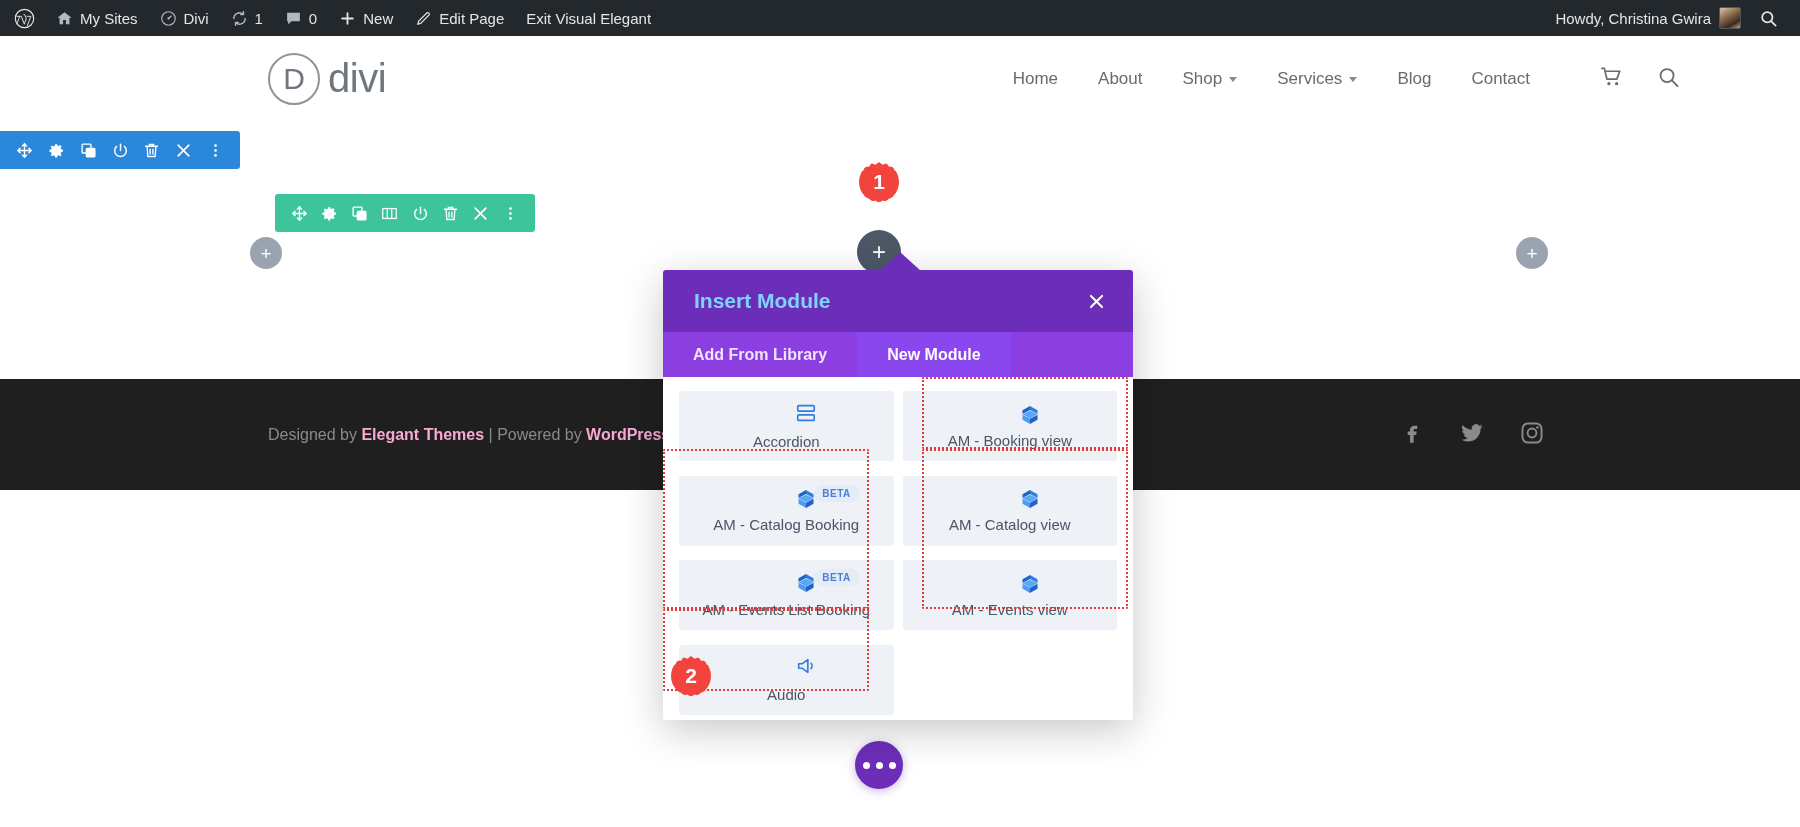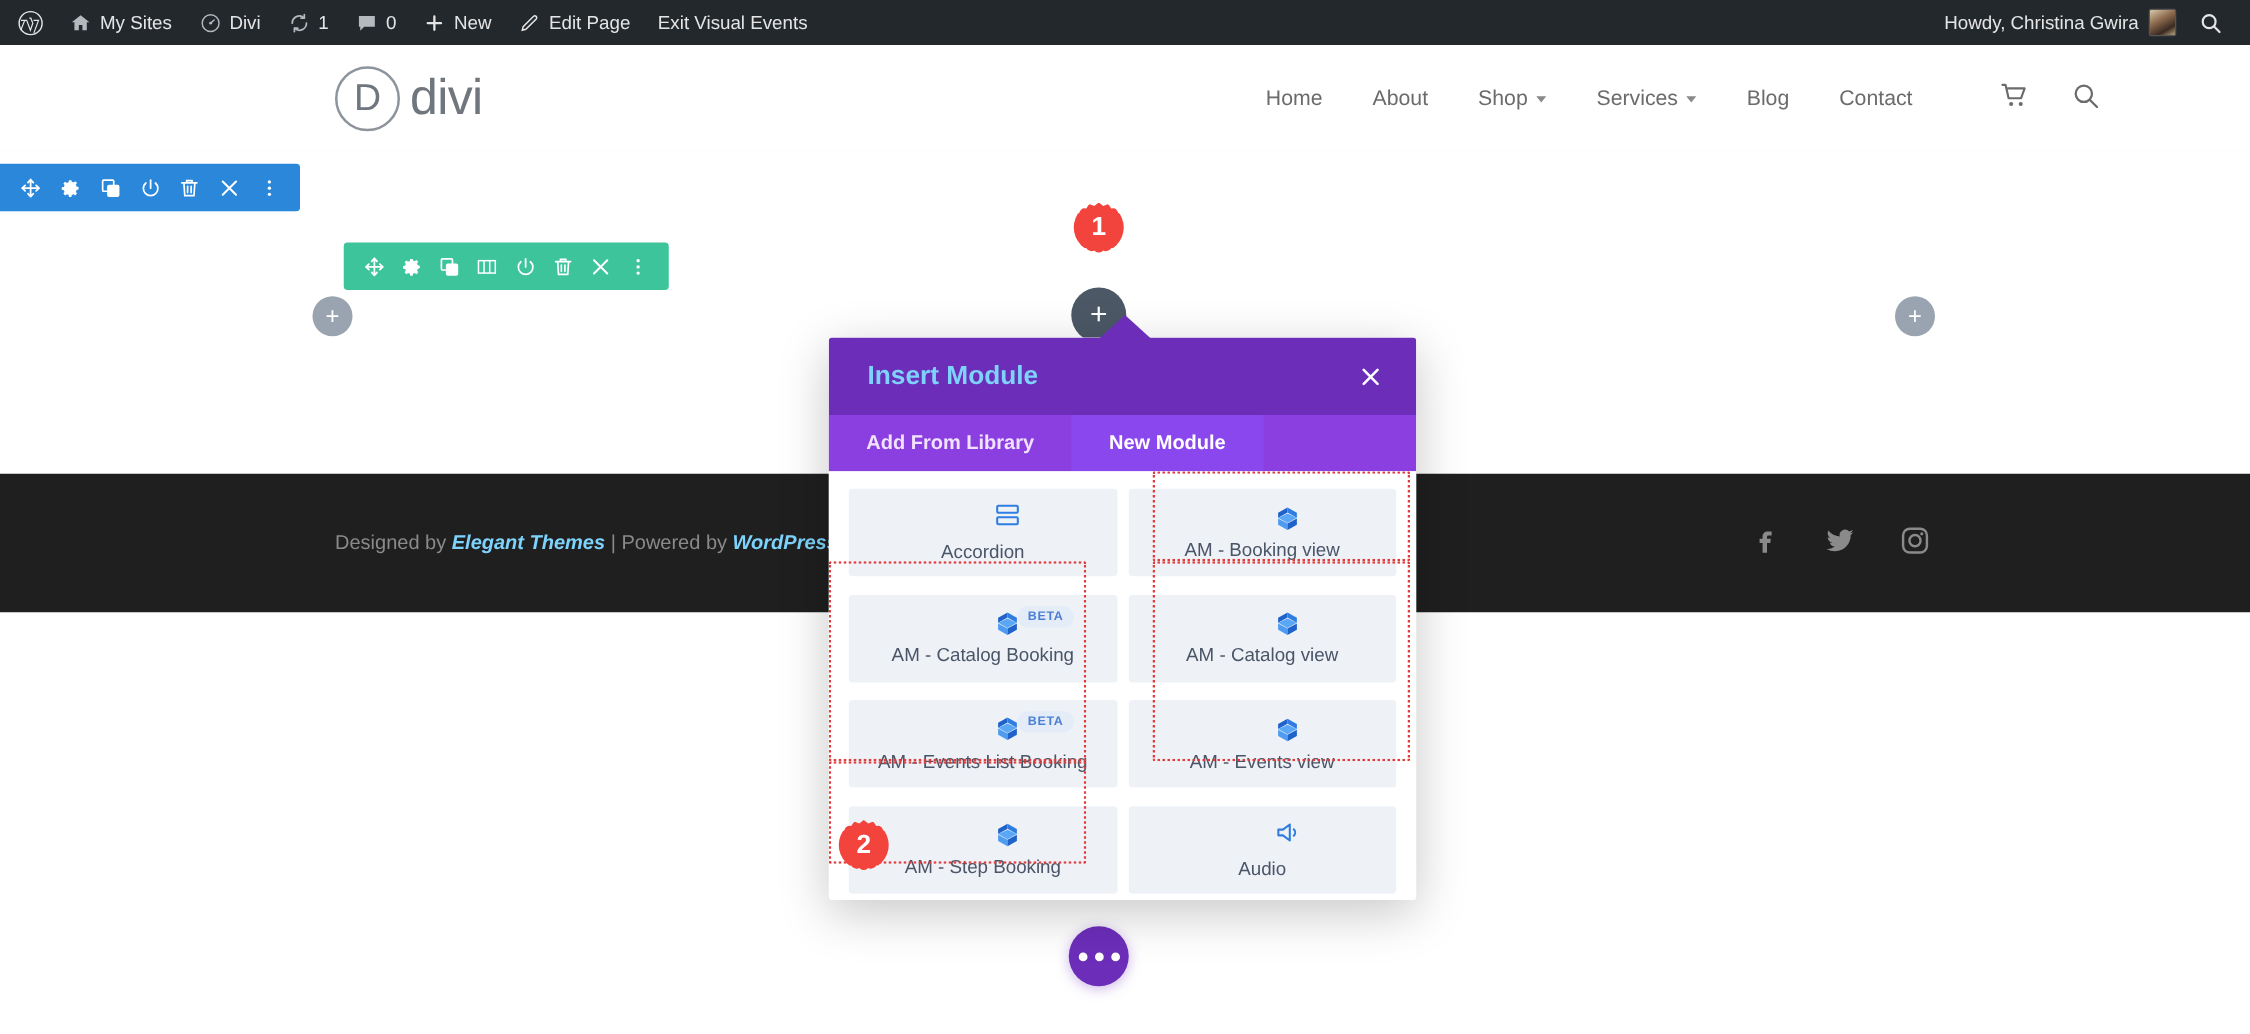--- a/index.html
+++ b/index.html
@@ -65,21 +65,21 @@
 
   
   .page-body { position:absolute; top:121px; left:0; width:1800px; height:258px; background:#fff; }
   .footer {
     position: absolute; top: 379px; left: 0;
     width: 1800px; height: 111px;
     background: #1f1f1f;
     display: flex; align-items: center;
   }
   .footer-text { position:absolute; left:268px; top:50%; transform:translateY(-50%); color:#8a8a8a; font-size:16px; }
-  .footer-text b { color:#7dd3fc; font-weight:700;font-style:italic; }
+  .footer-text b { color:#f9a8d4; font-weight:700; }
   .footer-social { position:absolute; right:255px; top:50%; transform:translateY(-50%); display:flex; gap:34px; align-items:center; }
   .below-fold { position:absolute; top:490px; left:0; width:1800px; height:337px; background:#ffffff; }
 
   
   .dv-toolbar {
     position: absolute; display: flex; align-items: center;
     height: 38px; padding: 0 9px; gap: 0;
     border-radius: 2px;
   }
   .dv-toolbar .tb-btn {
@@ -240,21 +240,21 @@
     <div class="wpitem">
       <span>
         <svg width="17" height="17" viewBox="0 0 24 24" fill="none" stroke="#e5e5e5" stroke-width="1.7" stroke-linecap="round">
               <path d="M4 20 8 19 20 7a2.2 2.2 0 0 0-3-3L5 16z"></path>
             </svg>
       </span>
       <span>Edit Page</span>
     </div>
 
     <div class="wpitem">
-      <span>Exit Visual Events</span>
+      <span>Exit Visual Elegant</span>
     </div>
   </div>
 
   <div class="wpbar-right">
     <span class="howdy">Howdy, Christina Gwira</span>
     <span class="avatar"></span>
     <span class="wpsearch">
       <svg width="19" height="19" viewBox="0 0 24 24" fill="none" stroke="#e5e5e5" stroke-width="2.2" stroke-linecap="round">
         <circle cx="10.5" cy="10.5" r="6.5"></circle>
             <path d="M15.5 15.5 21 21"></path>
@@ -551,34 +551,20 @@
             <path d="M16 4l10 5.6v5.2L16 9.2z" fill="#2f7de1"></path>
             <path d="M6 15.6 16 21v7l-10-5.6z" fill="#4e9bf0"></path>
             <path d="M26 15.6 16 21v7l10-5.6z" fill="#1f62c9"></path>
             <path d="M16 10.4 6 15l10 5.6L26 15z" fill="#5aa8f5"></path>
           </svg>
         </span>
       </div>
       <div class="tile-label">AM - Events view</div>
     </div>
 
-    <div class="mod-tile">
-      <div class="tile-icons">
-        <span>
-          <svg class="cube" width="24" height="24" viewBox="0 0 32 32">
-            <path d="M16 4 6 9.6v5.2L16 9.2z" fill="#1f62c9"></path>
-            <path d="M16 4l10 5.6v5.2L16 9.2z" fill="#2f7de1"></path>
-            <path d="M6 15.6 16 21v7l-10-5.6z" fill="#4e9bf0"></path>
-            <path d="M26 15.6 16 21v7l10-5.6z" fill="#1f62c9"></path>
-            <path d="M16 10.4 6 15l10 5.6L26 15z" fill="#5aa8f5"></path>
-          </svg>
-        </span>
-      </div>
-      <div class="tile-label">AM - Step Booking</div>
-    </div>
 
     <div class="mod-tile">
       <div class="tile-icons">
         <span>
           <svg width="22" height="22" viewBox="0 0 24 24" fill="none" stroke="#2f7de1" stroke-width="1.8" stroke-linejoin="round">
             <path d="M4 9.5h4L14 5v14L8 14.5H4z"></path>
                 <path d="M17.5 9.2a4 4 0 0 1 0 5.6" stroke-linecap="round"></path>
           </svg>
         </span>
       </div>

